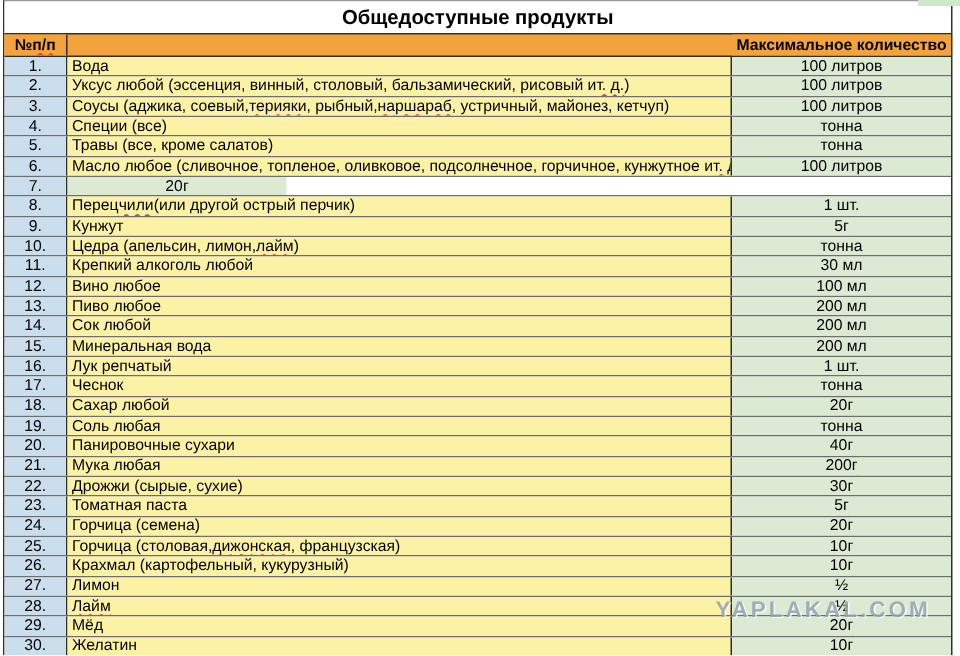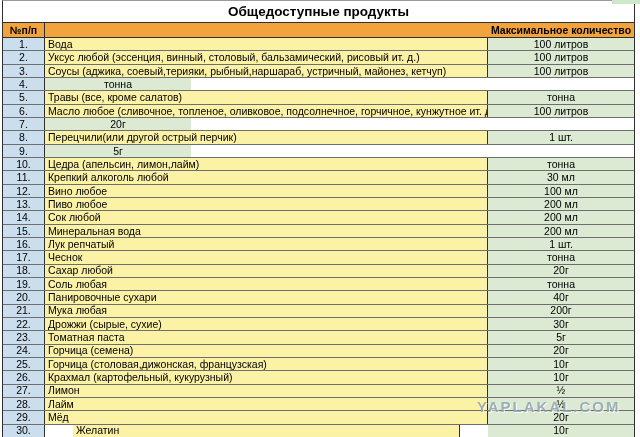--- a/index.html
+++ b/index.html
@@ -18,21 +18,21 @@
     background:#fff;font-size:13.5px;font-weight:bold;
   }
   .header-row{
     height:14px;flex:0 0 14px;display:flex;
     background:var(--header_bg);
     border-top:1px solid #2f2f2f;border-bottom:1px solid #2f2f2f;
     font-weight:bold;font-size:10.8px;
   }
   #rows{flex:1 1 auto;display:flex;flex-direction:column;}
   .row{flex:1 1 auto;display:flex;border-bottom:1px solid #6e6e6e;min-height:0;}
-  .row:last-child{border-bottom:none;gap:28px;}
+  .row:last-child{border-bottom:none;}
   .cell{display:flex;align-items:center;box-sizing:border-box;white-space:nowrap;overflow:hidden;font-size:10.5px;line-height:1;}
   .c-num{flex:0 0 42px;justify-content:center;background:var(--num_col_bg);border-right:1px solid #2f2f2f;}
   .c-name{flex:1 1 auto;justify-content:flex-start;padding-left:3px;background:var(--name_col_bg);border-right:1px solid #2f2f2f;}
   .c-qty{flex:0 0 146px;justify-content:center;background:var(--qty_col_bg);}
   .header-row .c-num,.header-row .c-name,.header-row .c-qty{background:var(--header_bg);}
   .header-row .c-name{padding-left:3px;margin-top:40px;}
   .sq{text-decoration-line:underline;text-decoration-style:wavy;text-decoration-color:var(--squiggle);text-decoration-thickness:1px;text-underline-offset:2px;}
   #watermark{
     position:absolute;left:477px;top:399px;height:15px;
     font-size:15px;font-weight:bold;letter-spacing:2px;line-height:15px;
@@ -63,20 +63,21 @@
           <div class="cell c-name">Уксус любой (эссенция, винный, столовый, бальзамический, рисовый и <span class="sq">т. д.</span>)</div>
           <div class="cell c-qty">100 литров</div>
         </div>
         <div class="row">
           <div class="cell c-num">3.</div>
           <div class="cell c-name">Соусы (аджика, соевый, <span class="sq">терияки</span>, рыбный, <span class="sq">наршараб</span>, устричный, майонез, кетчуп)</div>
           <div class="cell c-qty">100 литров</div>
         </div>
         <div class="row">
           <div class="cell c-num">4.</div>
+          <div class="cell c-name">Специи (все)</div>
           <div class="cell c-qty">тонна</div>
         </div>
         <div class="row">
           <div class="cell c-num">5.</div>
           <div class="cell c-name">Травы (все, кроме салатов)</div>
           <div class="cell c-qty">тонна</div>
         </div>
         <div class="row">
           <div class="cell c-num">6.</div>
           <div class="cell c-name">Масло любое (сливочное, топленое, оливковое, подсолнечное, горчичное, кунжутное и <span class="sq">т. д.</span>)</div>
@@ -86,20 +87,21 @@
           <div class="cell c-num">7.</div>
           <div class="cell c-qty">20 <span class="sq">г</span></div>
         </div>
         <div class="row">
           <div class="cell c-num">8.</div>
           <div class="cell c-name">Перец <span class="sq">чили</span> (или другой острый перчик)</div>
           <div class="cell c-qty">1 шт.</div>
         </div>
         <div class="row">
           <div class="cell c-num">9.</div>
+          <div class="cell c-name">Кунжут</div>
           <div class="cell c-qty">5 <span class="sq">г</span></div>
         </div>
         <div class="row">
           <div class="cell c-num">10.</div>
           <div class="cell c-name">Цедра (апельсин, лимон, <span class="sq">лайм</span>)</div>
           <div class="cell c-qty">тонна</div>
         </div>
         <div class="row">
           <div class="cell c-num">11.</div>
           <div class="cell c-name">Крепкий алкоголь любой</div>

